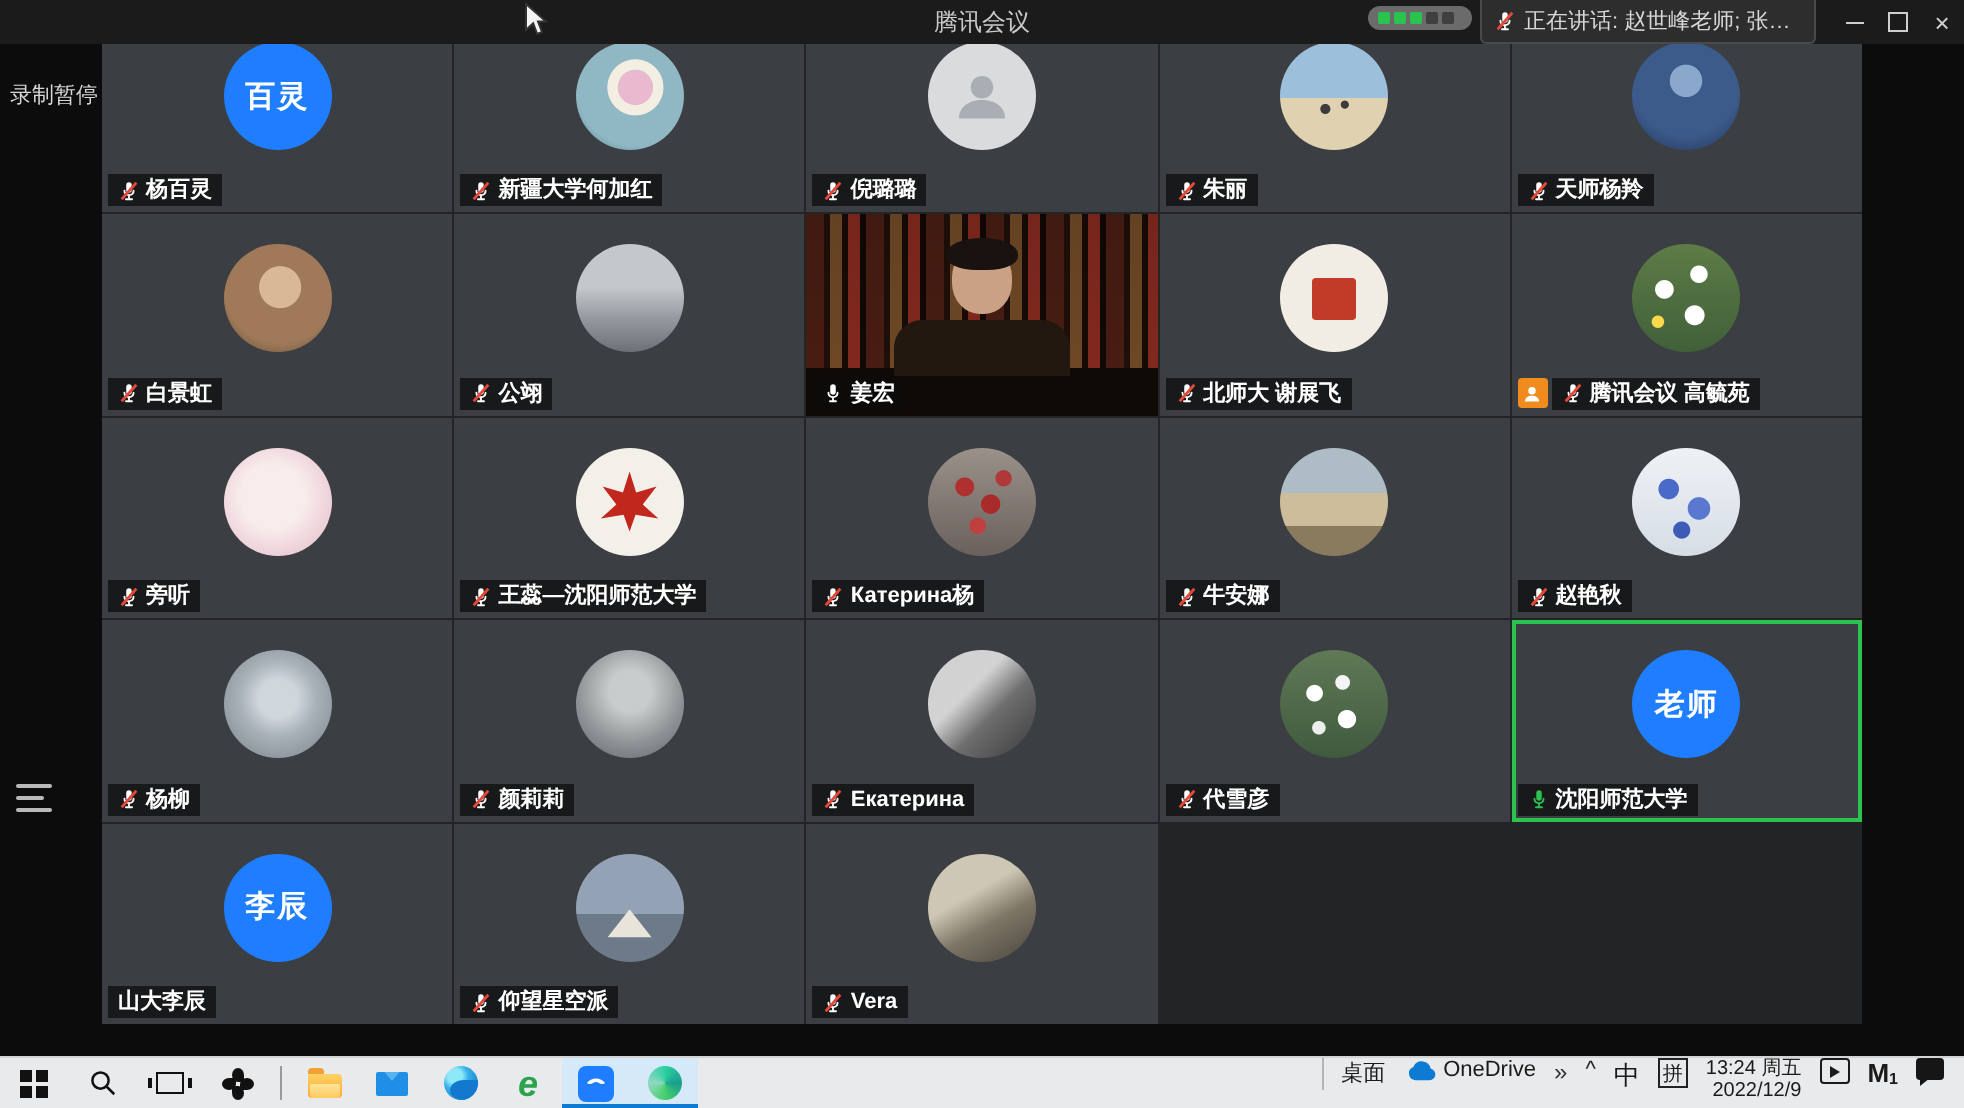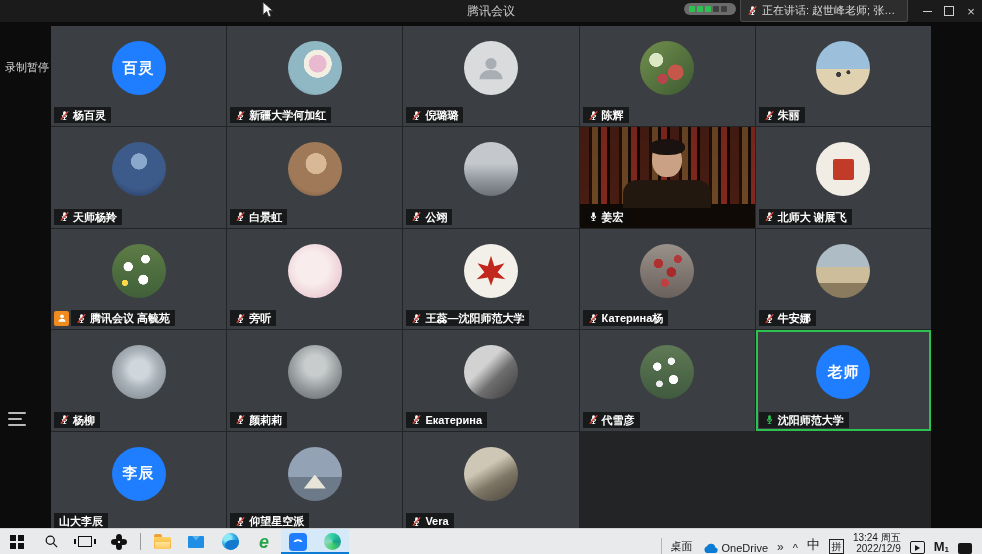--- a/index.html
+++ b/index.html
@@ -18,21 +18,21 @@
     border:1px solid #4a4a4a;border-top:none;box-sizing:border-box;display:flex;align-items:center;
     gap:4px;padding:0 6px;border-radius:0 0 3px 3px;}
   .speak-notice .txt{color:#d8d8d8;font-size:11px;white-space:nowrap;overflow:hidden;text-overflow:ellipsis;}
   .win-controls{position:absolute;right:0;top:0;height:22px;display:flex;}
   .wbtn{width:22px;height:22px;display:flex;align-items:center;justify-content:center;color:#cfcfcf;}
   .glyph-min{width:9px;height:1px;background:#cfcfcf;display:block;}
   .glyph-max{width:8px;height:8px;border:1px solid #cfcfcf;display:block;}
   .glyph-close{font-size:13px;line-height:13px;color:#cfcfcf;}
 
   
-  .stage{position:absolute;left:0;top:26px;width:982px;height:465px;background:#0c0c0c;}
+  .stage{position:absolute;left:0;top:6px;width:982px;height:465px;background:#0c0c0c;}
   .rec-status{position:absolute;left:5px;top:34px;color:#d6d6d6;font-size:11px;z-index:5;}
   .list-toggle{position:absolute;left:8px;top:386px;width:18px;height:14px;z-index:5;display:flex;
     flex-direction:column;justify-content:space-between;}
   .list-toggle i{display:block;height:2px;background:#b9b9b9;border-radius:1px;}
   .list-toggle i:nth-child(1){width:18px}.list-toggle i:nth-child(2){width:14px}.list-toggle i:nth-child(3){width:18px}
 
   .grid{position:absolute;left:51px;top:0;width:880px;height:506px;display:grid;
     grid-template-columns:repeat(5,1fr);grid-template-rows:repeat(5,1fr);gap:1px;background:#222426;}
   .tile{position:relative;background:#3b3e42;overflow:hidden;font-weight:bold;}
   .tile.speaking{box-shadow:inset 0 0 0 2px var(--speaking_green);}
@@ -148,21 +148,21 @@
   .tm-icon{width:18px;height:18px;border-radius:4px;background:var(--accent_blue);
     display:flex;align-items:center;justify-content:center;}
   .docs-icon{width:17px;height:17px;border-radius:50%;
     background:conic-gradient(#2dd0a0,#1a9e8f,#45d06a,#8fd8c0,#2dd0a0);}
   .pinwheel{width:16px;height:16px;position:relative;}
   .pinwheel i{position:absolute;left:5px;top:0;width:6px;height:16px;background:transparent;}
   .pinwheel i::before,.pinwheel i::after{content:'';position:absolute;width:6px;height:7px;background:#111;border-radius:60% 60% 10% 60%;}
   .pinwheel i::before{top:0}.pinwheel i::after{bottom:0;transform:rotate(180deg);}
   .pinwheel i:nth-child(2){transform:rotate(90deg);}
 
-  .tb-tray{margin-left:auto;display:flex;align-items:flex-end;gap:9px;padding-right:10px;color:#1a1a1a;padding-left:48px;}
+  .tb-tray{margin-left:auto;display:flex;align-items:flex-start;gap:9px;padding-right:10px;color:#1a1a1a;padding-left:48px;}
   .tray-sep{width:1px;height:16px;background:#b5b5b5;}
   .tray-txt{font-size:11px;}
   .onedrive{display:flex;align-items:center;gap:4px;font-size:11px;}
   .chev{font-size:12px;color:#333;}
   .caret{font-size:11px;color:#222;}
   .ime-box{width:15px;height:15px;border:1px solid #222;box-sizing:border-box;font-size:10px;
     display:flex;align-items:center;justify-content:center;}
   .clock{font-size:10px;line-height:11px;text-align:right;}
   .media-box{width:15px;height:13px;border:1.5px solid #1a1a1a;border-radius:2px;
     display:flex;align-items:center;justify-content:center;box-sizing:border-box;}
@@ -266,35 +266,20 @@
     <rect x="9" y="2.5" width="6" height="11.5" rx="3" fill="#fff"></rect>
     <path d="M6 11.5a1 1 0 0 1 2 0a4 4 0 0 0 8 0a1 1 0 0 1 2 0a6 6 0 0 1-5 5.9V20h2.3a1 1 0 1 1 0 2H8.7a1 1 0 1 1 0-2H11v-2.6a6 6 0 0 1-5-5.9z" fill="#fff"></path>
     <line x1="4" y1="21" x2="20" y2="3" stroke="var(--muted_red)" stroke-width="3"></line>
                 </svg>
               </span>
               <span>倪璐璐</span>
             </span>
           </div>
         </div>
         <div class="tile">
-          <div class="av p-flowers"></div>
-          <div class="lrow">
-            <span class="nlabel">
-              <span class="mic">
-                <svg width="11" height="11" viewBox="0 0 24 24">
-    <rect x="9" y="2.5" width="6" height="11.5" rx="3" fill="#fff"></rect>
-    <path d="M6 11.5a1 1 0 0 1 2 0a4 4 0 0 0 8 0a1 1 0 0 1 2 0a6 6 0 0 1-5 5.9V20h2.3a1 1 0 1 1 0 2H8.7a1 1 0 1 1 0-2H11v-2.6a6 6 0 0 1-5-5.9z" fill="#fff"></path>
-    <line x1="4" y1="21" x2="20" y2="3" stroke="var(--muted_red)" stroke-width="3"></line>
-                </svg>
-              </span>
-              <span>陈辉</span>
-            </span>
-          </div>
-        </div>
-        <div class="tile">
           <div class="av p-beach"></div>
           <div class="lrow">
             <span class="nlabel">
               <span class="mic">
                 <svg width="11" height="11" viewBox="0 0 24 24">
     <rect x="9" y="2.5" width="6" height="11.5" rx="3" fill="#fff"></rect>
     <path d="M6 11.5a1 1 0 0 1 2 0a4 4 0 0 0 8 0a1 1 0 0 1 2 0a6 6 0 0 1-5 5.9V20h2.3a1 1 0 1 1 0 2H8.7a1 1 0 1 1 0-2H11v-2.6a6 6 0 0 1-5-5.9z" fill="#fff"></path>
     <line x1="4" y1="21" x2="20" y2="3" stroke="var(--muted_red)" stroke-width="3"></line>
                 </svg>
               </span>
@@ -450,20 +435,35 @@
           <div class="lrow">
             <span class="nlabel">
               <span class="mic">
                 <svg width="11" height="11" viewBox="0 0 24 24">
     <rect x="9" y="2.5" width="6" height="11.5" rx="3" fill="#fff"></rect>
     <path d="M6 11.5a1 1 0 0 1 2 0a4 4 0 0 0 8 0a1 1 0 0 1 2 0a6 6 0 0 1-5 5.9V20h2.3a1 1 0 1 1 0 2H8.7a1 1 0 1 1 0-2H11v-2.6a6 6 0 0 1-5-5.9z" fill="#fff"></path>
     <line x1="4" y1="21" x2="20" y2="3" stroke="var(--muted_red)" stroke-width="3"></line>
                 </svg>
               </span>
               <span>牛安娜</span>
+            </span>
+          </div>
+        </div>
+        <div class="tile">
+          <div class="av p-blueflower"></div>
+          <div class="lrow">
+            <span class="nlabel">
+              <span class="mic">
+                <svg width="11" height="11" viewBox="0 0 24 24">
+    <rect x="9" y="2.5" width="6" height="11.5" rx="3" fill="#fff"></rect>
+    <path d="M6 11.5a1 1 0 0 1 2 0a4 4 0 0 0 8 0a1 1 0 0 1 2 0a6 6 0 0 1-5 5.9V20h2.3a1 1 0 1 1 0 2H8.7a1 1 0 1 1 0-2H11v-2.6a6 6 0 0 1-5-5.9z" fill="#fff"></path>
+    <line x1="4" y1="21" x2="20" y2="3" stroke="var(--muted_red)" stroke-width="3"></line>
+                </svg>
+              </span>
+              <span>赵艳秋</span>
             </span>
           </div>
         </div>
         <div class="tile">
           <div class="av p-mist"></div>
           <div class="lrow">
             <span class="nlabel">
               <span class="mic">
                 <svg width="11" height="11" viewBox="0 0 24 24">
     <rect x="9" y="2.5" width="6" height="11.5" rx="3" fill="#fff"></rect>

